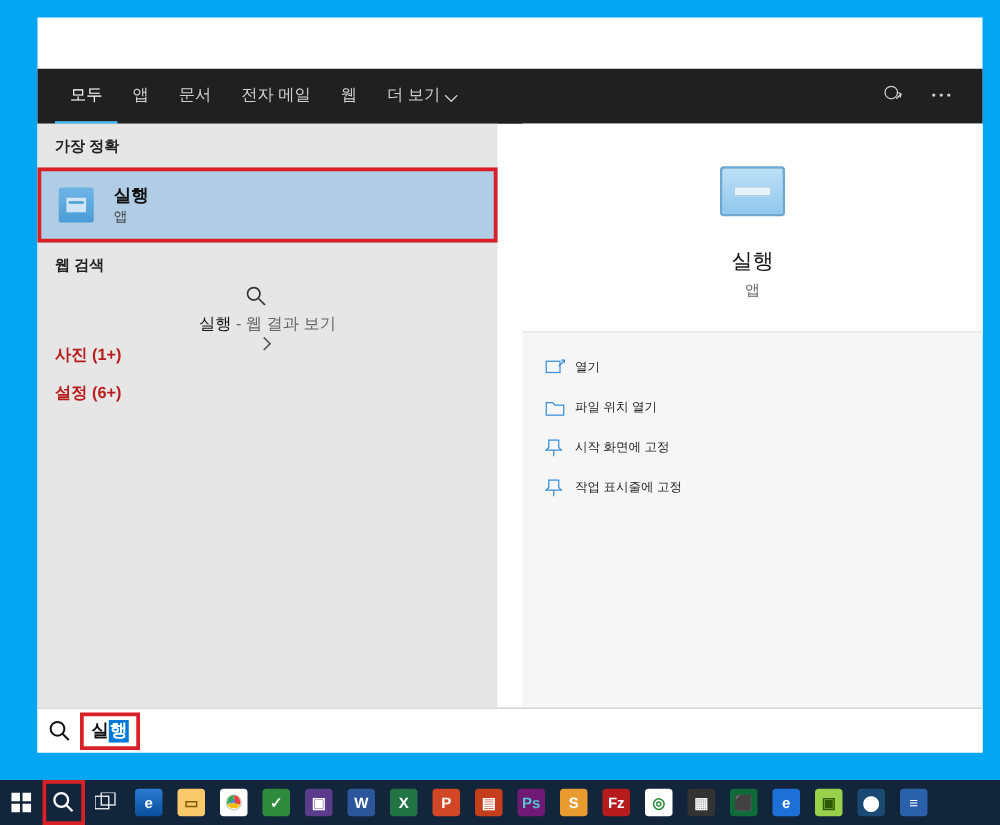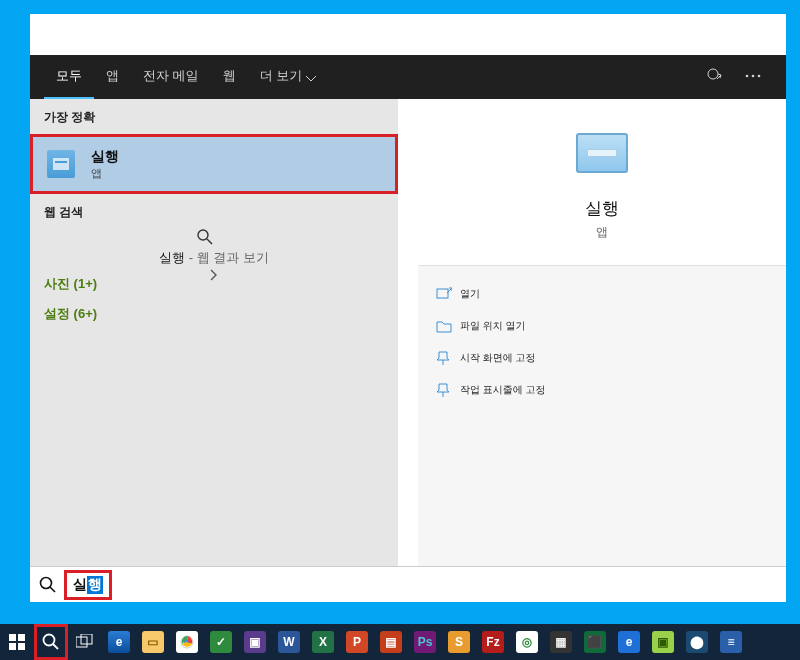--- a/index.html
+++ b/index.html
@@ -88,21 +88,21 @@
     cursor: pointer;
     flex-direction: column;
   }
   .web-row .mag { margin-right: 18px; }
   .web-text { flex: 1; font-size: 13px; color: #111; }
   .web-text .hint { color: #666; }
   .chev { color: #555; }
   .line-row {
     font-size: 13px;
     font-weight: 600;
-    color: #4d7c0f;
+    color: #b91c1c;
     padding: 6px 14px;
   }
   .right-col {
     width: 50%;
     background: #f6f6f6;
     display: flex;
     flex-direction: column;
   }
   .detail-top {
     background: #fff;
@@ -199,20 +199,21 @@
   }
 </style>
 </head>
 <body>
 
 <div class="search-panel">
 
   <div class="tab-bar">
     <div class="tab active">모두</div>
     <div class="tab">앱</div>
+    <div class="tab">문서</div>
     <div class="tab">전자 메일</div>
     <div class="tab">웹</div>
     <div class="tab more">
       <span>더 보기</span>
       <svg width="10" height="6">
           <path d="M0 0 L5 5 L10 0" stroke="#d0d0d0" fill="none"></path>
         </svg>
     </div>
     <div class="tab-spacer"></div>
     <div class="tab-icon">

